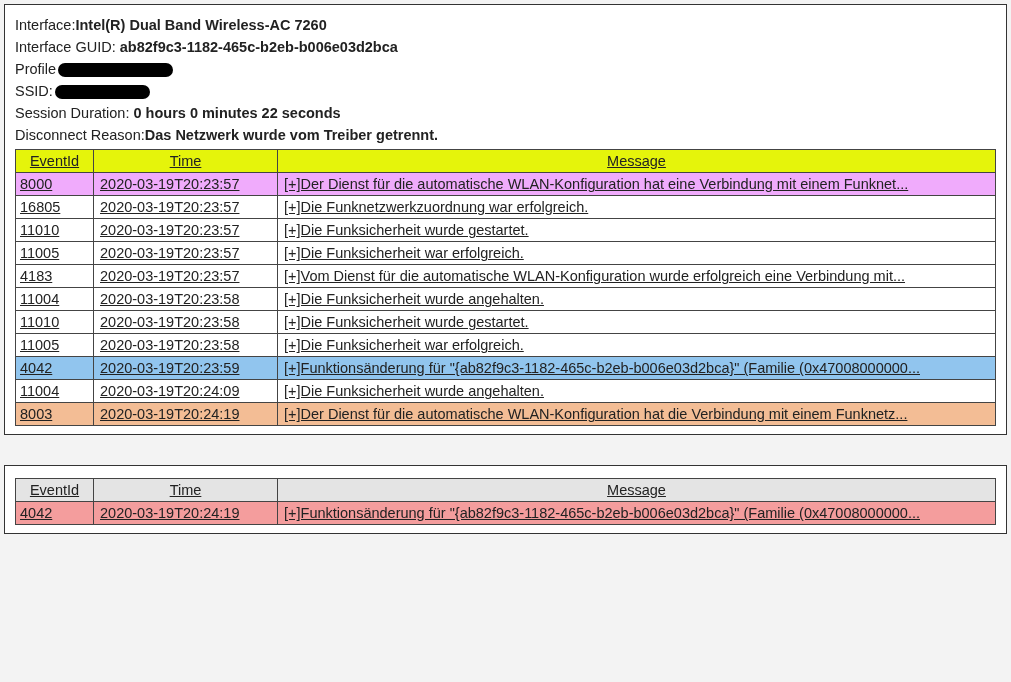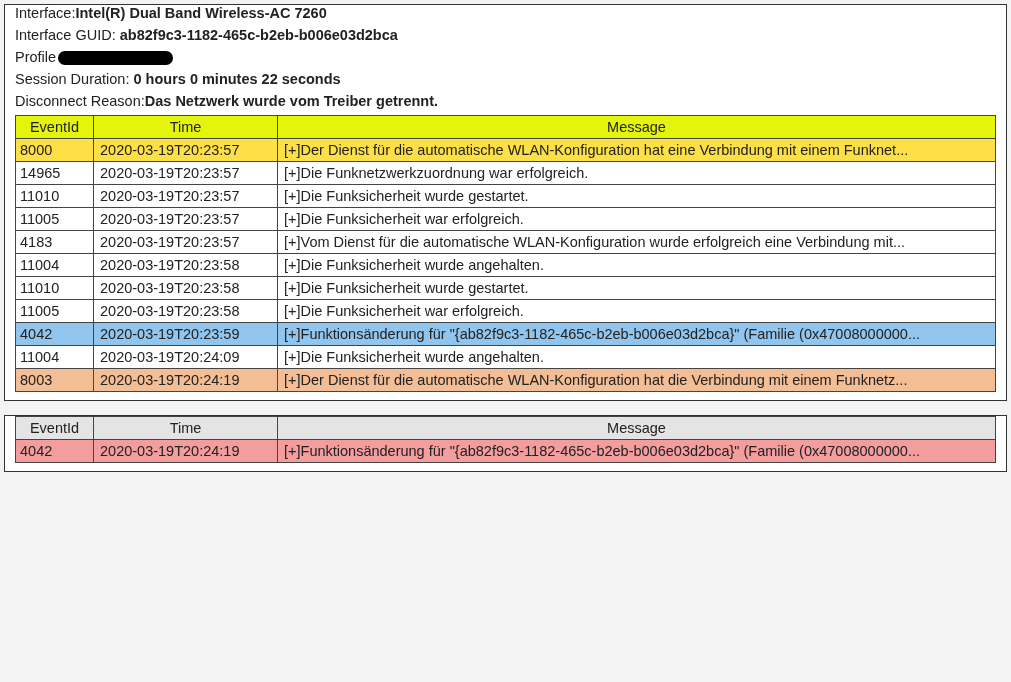--- a/index.html
+++ b/index.html
@@ -10,22 +10,22 @@
     body {
       background: #f3f3f3;
       font-family: "Segoe UI", Tahoma, Geneva, Verdana, sans-serif;
       font-size: 14px;
       padding: 4px;
       width: 1011px;
     }
     .panel {
       background: #ffffff;
       border: 1px solid #333;
-      padding: 0 10px 8px 10px;
-      margin-bottom: 14px;
+      padding: 12px 10px 8px 10px;
+      margin-bottom: 30px;
     }
     .info-line {
       margin-bottom: 6px;
       font-size: 14.5px;
       color: #222;
     }
     .info-line .label {
       font-weight: normal;
     }
     .info-line .value {
@@ -52,49 +52,53 @@
     th, td {
       border: 1px solid #444;
       padding: 3px 4px;
       text-align: left;
       white-space: nowrap;
       overflow: hidden;
       text-overflow: ellipsis;
       font-size: 14.5px;
       height: 20px;
       color: #222;
+      text-decoration: underline;
     }
     th {
       text-align: center;
       font-weight: 400;
     }
     .col-eventid { width: 78px; }
     .col-time { width: 184px; }
     .col-message { width: auto; }
     .hdr-yellow th { background: #e5f40b; }
     .hdr-grey th { background: #e4e4e4; }
-    .row-green td { background: #fde047; }
+    .row-green td { background: #f0abfc; }
     .row-white td { background: #ffffff; }
     .row-blue td { background: #91c5ee; }
     .row-orange td { background: #f3bd95; }
     .row-red td { background: #f49d9d; }
     td.time-cell, td.msg-cell { padding-left: 6px; }
   </style>
 </head>
 <body>
 
 <div class="panel">
   <div class="info-line">
     <span class="label">Interface:</span><span class="value">Intel(R) Dual Band Wireless-AC 7260</span>
   </div>
   <div class="info-line">
     <span class="label">Interface GUID: </span><span class="value">ab82f9c3-1182-465c-b2eb-b006e03d2bca</span>
   </div>
   <div class="info-line">
     <span class="label">Profile</span><span class="redact wide"></span>
+  </div>
+  <div class="info-line">
+    <span class="label">SSID:</span><span class="redact"></span>
   </div>
   <div class="info-line">
     <span class="label">Session Duration: </span><span class="value">0 hours 0 minutes 22 seconds</span>
   </div>
   <div class="info-line">
     <span class="label">Disconnect Reason:</span><span class="value">Das Netzwerk wurde vom Treiber getrennt.</span>
   </div>
 
   <table>
     <colgroup>
@@ -109,21 +113,21 @@
         <th>Message</th>
       </tr>
     </thead>
     <tbody id="tbody1">
         <tr class="row-green">
           <td>8000</td>
           <td class="time-cell">2020-03-19T20:23:57</td>
           <td class="msg-cell">[+]Der Dienst für die automatische WLAN-Konfiguration hat eine Verbindung mit einem Funknet...</td>
         </tr>
         <tr class="row-white">
-          <td>14965</td>
+          <td>16805</td>
           <td class="time-cell">2020-03-19T20:23:57</td>
           <td class="msg-cell">[+]Die Funknetzwerkzuordnung war erfolgreich.</td>
         </tr>
         <tr class="row-white">
           <td>11010</td>
           <td class="time-cell">2020-03-19T20:23:57</td>
           <td class="msg-cell">[+]Die Funksicherheit wurde gestartet.</td>
         </tr>
         <tr class="row-white">
           <td>11005</td>

